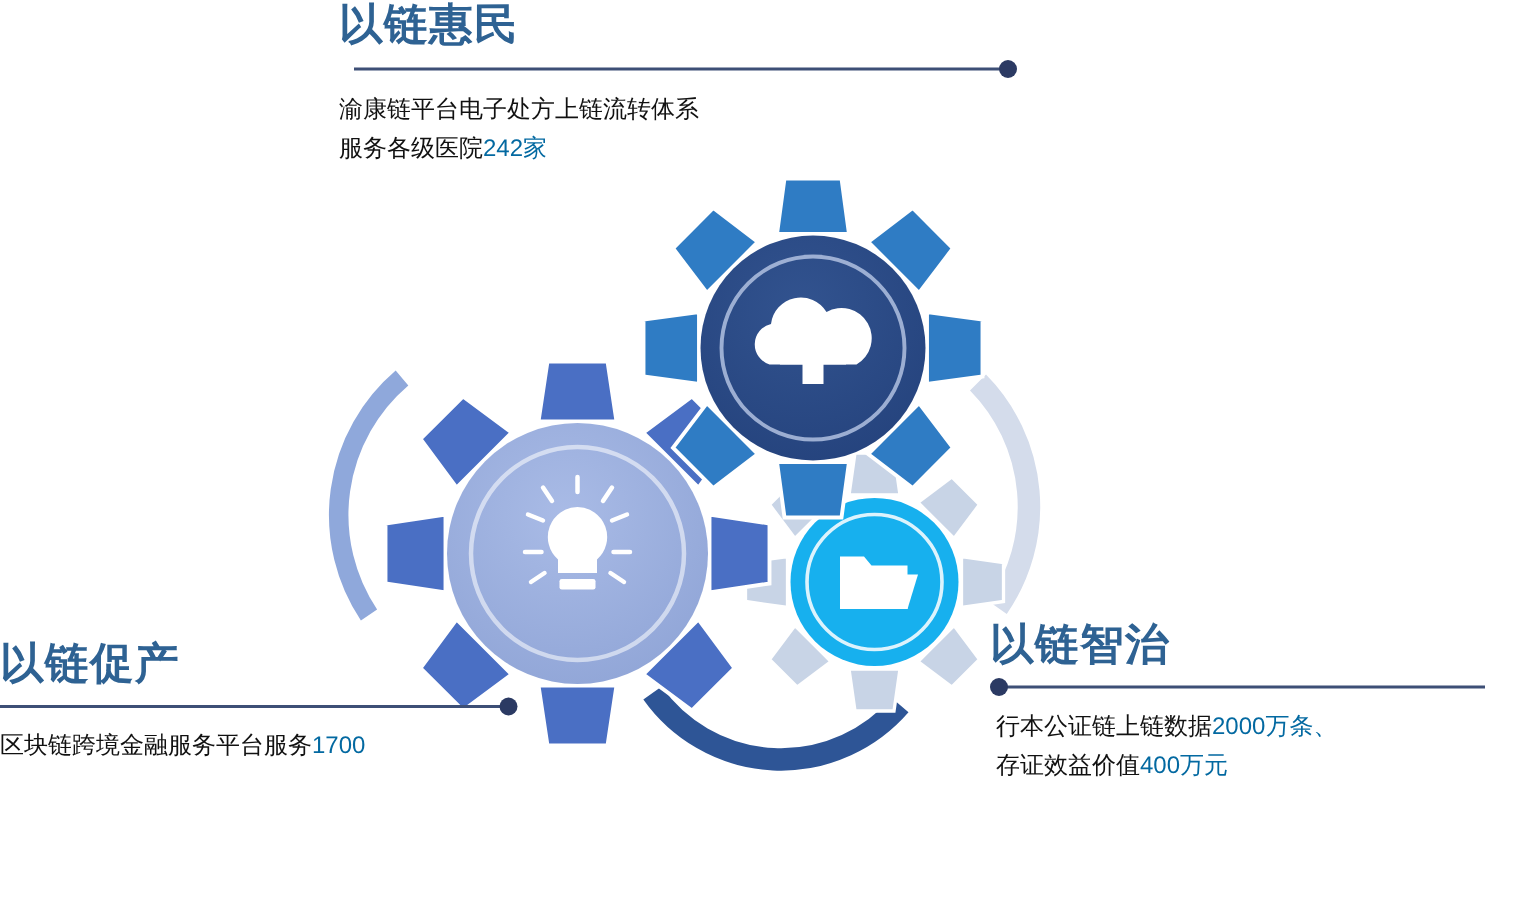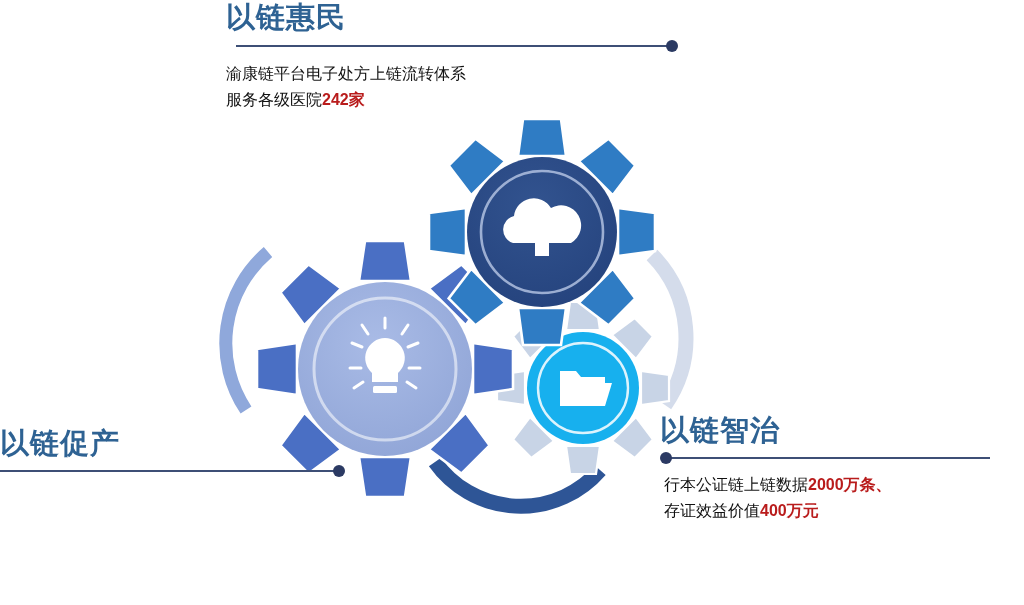--- a/index.html
+++ b/index.html
@@ -46,21 +46,21 @@
     border-radius: 50%;
     background: #2b3a63;
   }
 
   .block-body {
     font-size: 16px;
     color: #111111;
     line-height: 1.62;
     white-space: nowrap;
   }
-  .block-body b { font-weight: bold; color: #b91c1c; }
+  .block-body b { font-weight: normal; color: #0369a1; }
 
   
   #block-top-left { left: 226px; top: 2px; width: 470px; }
   #block-top-left .rule-wrap { width: 442px; margin-top: 8px; margin-left: 10px; }
   #block-top-left .rule-line { left: 0; right: 8px; }
   #block-top-left .rule-dot { right: 0; }
   #block-top-left .block-body { margin-top: 9px; }
 
   
   #block-bottom-left { left: 0; top: 428px; width: 420px; }
@@ -262,20 +262,23 @@
     </div>
   </div>
 
   <div class="block" id="block-bottom-left">
     <div class="block-heading">以链促产</div>
     <div class="rule-wrap">
       <div class="rule-line"></div>
       <div class="rule-dot"></div>
     </div>
     <div class="block-body">
+      <div>
+        <span>区块链跨境金融服务平台服务</span><b>1700</b>
+      </div>
     </div>
   </div>
 
   <div class="block" id="block-bottom-right">
     <div class="block-heading">以链智治</div>
     <div class="rule-wrap">
       <div class="rule-line"></div>
       <div class="rule-dot"></div>
     </div>
     <div class="block-body">

